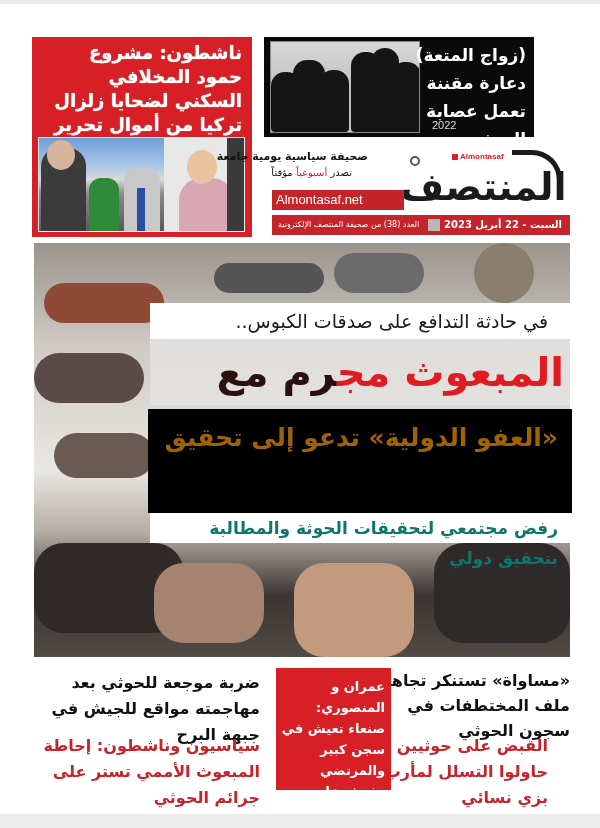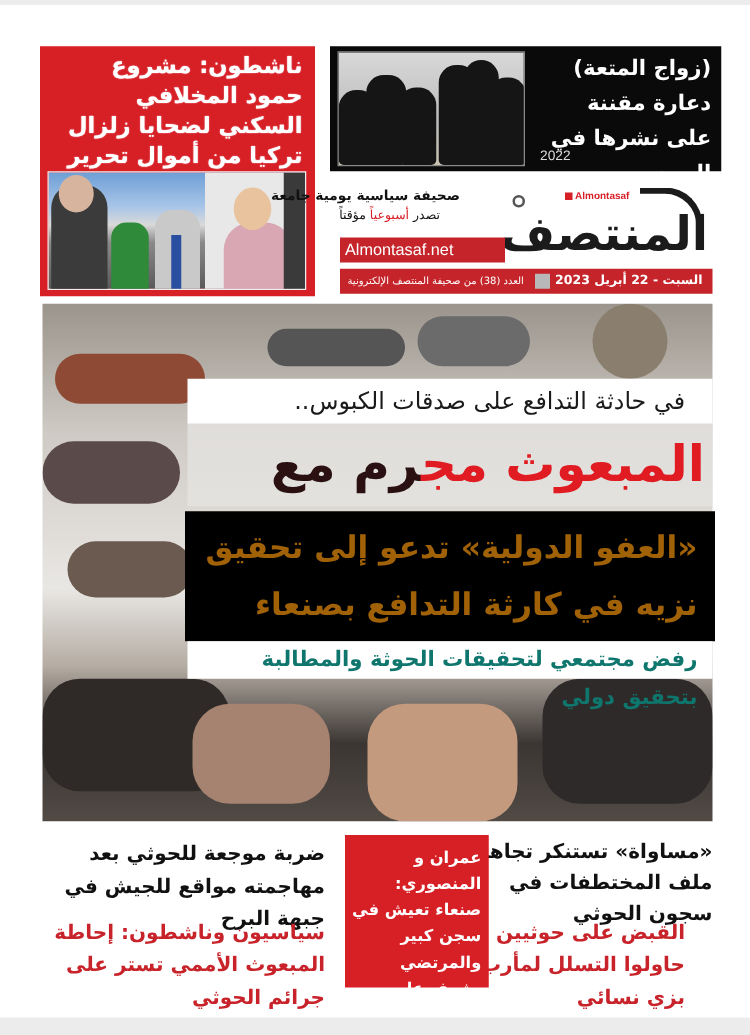--- a/index.html
+++ b/index.html
@@ -17,21 +17,21 @@
   .tl-photo .p1h { position: absolute; left: 8px; top: 2px; width: 28px; height: 30px; background: #d6b49e; border-radius: 50%; }
   .tl-photo .p2 { position: absolute; left: 50px; top: 40px; width: 30px; height: 55px; background: #2f8a3a; border-radius: 12px 12px 0 0; }
   .tl-photo .p3 { position: absolute; left: 85px; top: 30px; width: 36px; height: 65px; background: #c9c9c9; border-radius: 14px 14px 0 0; }
   .tl-photo .p3t { position: absolute; left: 98px; top: 50px; width: 8px; height: 45px; background: #2a4fa0; }
   .tl-photo .wall { position: absolute; left: 125px; top: 0; width: 82px; height: 95px; background: #e8e8e8; }
   .tl-photo .p4 { position: absolute; left: 140px; top: 40px; width: 55px; height: 55px; background: #d9a6b3; border-radius: 22px 22px 0 0; }
   .tl-photo .p4h { position: absolute; left: 148px; top: 12px; width: 30px; height: 34px; background: #e8c39e; border-radius: 50%; }
   .tl-photo .door { position: absolute; left: 188px; top: 0; width: 19px; height: 95px; background: #3a3a3a; }
 
   
-  .tr-box { position: absolute; left: 264px; top: 37px; width: 313px; height: 100px; background: #0a0a0a; }
+  .tr-box { position: absolute; left: 264px; top: 37px; width: 270px; height: 100px; background: #0a0a0a; }
   .tr-photo { position: absolute; left: 6px; top: 4px; width: 150px; height: 92px; background: linear-gradient(180deg,#d8d8d8 0%, #bdbdbd 60%, #c9c2b2 100%); overflow: hidden; border: 1px solid #888; }
   .tr-photo .w { position: absolute; bottom: 0; background: #151515; border-radius: 14px 14px 4px 4px; }
   .tr-headline { position: absolute; right: 8px; top: 4px; width: 140px; color: #fff; font-weight: bold; font-size: 17px; line-height: 28px; text-align: right; }
   .tr-year { position: absolute; left: 168px; top: 82px; color: #ddd; font-size: 11px; font-family: "Liberation Sans", sans-serif; direction: ltr; }
 
   
   .logo { position: absolute; left: 392px; top: 146px; width: 178px; height: 58px; direction: ltr; }
   .logo-mark { position: absolute; left: 8px; top: 22px; font-family: "DejaVu Sans", sans-serif; font-weight: bold; font-size: 38px; color: #1b1b1b; letter-spacing: -2px; direction: rtl; line-height: 38px; }
   .logo-tag { position: absolute; left: 60px; top: 6px; font-size: 8px; color: #d71f26; font-weight: bold; font-family: "Liberation Sans", sans-serif; }
   .logo-tag::before { content: ""; display: inline-block; width: 6px; height: 6px; background: #d71f26; margin-right: 2px; vertical-align: middle; }
@@ -90,20 +90,21 @@
   <div class="tr-photo">
     <div class="w" style="left:0;width:30px;height:60px"></div>
     <div class="w" style="left:22px;width:32px;height:72px"></div>
     <div class="w" style="left:48px;width:30px;height:62px"></div>
     <div class="w" style="left:80px;width:30px;height:80px"></div>
     <div class="w" style="left:100px;width:28px;height:84px"></div>
     <div class="w" style="left:120px;width:30px;height:70px"></div>
   </div>
   <div class="tr-headline">
     <div>(زواج المتعة) دعارة مقننة</div>
+    <div>تعمل عصابة الحوثي</div>
     <div>على نشرها في اليمن</div>
   </div>
   <div class="tr-year">2022</div>
 </div>
 
 <div class="logo">
   <div class="logo-swoosh"></div>
   <div class="logo-compass"></div>
   <div class="logo-tag">Almontasaf</div>
   <div class="logo-mark">المنتصف</div>
@@ -133,21 +134,20 @@
   <div class="body" style="left:260px;top:320px;width:120px;height:94px;background:#c39a7e"></div>
   <div class="body" style="left:400px;top:300px;width:136px;height:100px;background:#2e2a2a"></div>
 </div>
 
 <div class="kicker">في حادثة التدافع على صدقات الكبوس..</div>
 <div class="headline">
   <span class="red">المبعوث مج</span><span class="dark">رم مع سبق الإصرار</span>
 </div>
 <div class="subhead">
   <div>«العفو الدولية» تدعو إلى تحقيق</div>
-  <div>نزيه في كارثة التدافع بصنعاء</div>
 </div>
 <div class="deck">رفض مجتمعي لتحقيقات الحوثة والمطالبة بتحقيق دولي</div>
 
 <div class="story s-right1">«مساواة» تستنكر تجاهل ملف المختطفات في سجون الحوثي</div>
 <div class="story s-right2">القبض على حوثيين حاولوا التسلل لمأرب بزي نسائي</div>
 <div class="story s-center">عمران و المنصوري: صنعاء تعيش في سجن كبير والمرتضي يشرف على تعذيب المختطفين</div>
 <div class="story s-left1">ضربة موجعة للحوثي بعد مهاجمته مواقع للجيش في جبهة البرح</div>
 <div class="story s-left2">سياسيون وناشطون: إحاطة المبعوث الأممي تستر على جرائم الحوثي</div>
 
 <div class="bottombar"></div>

